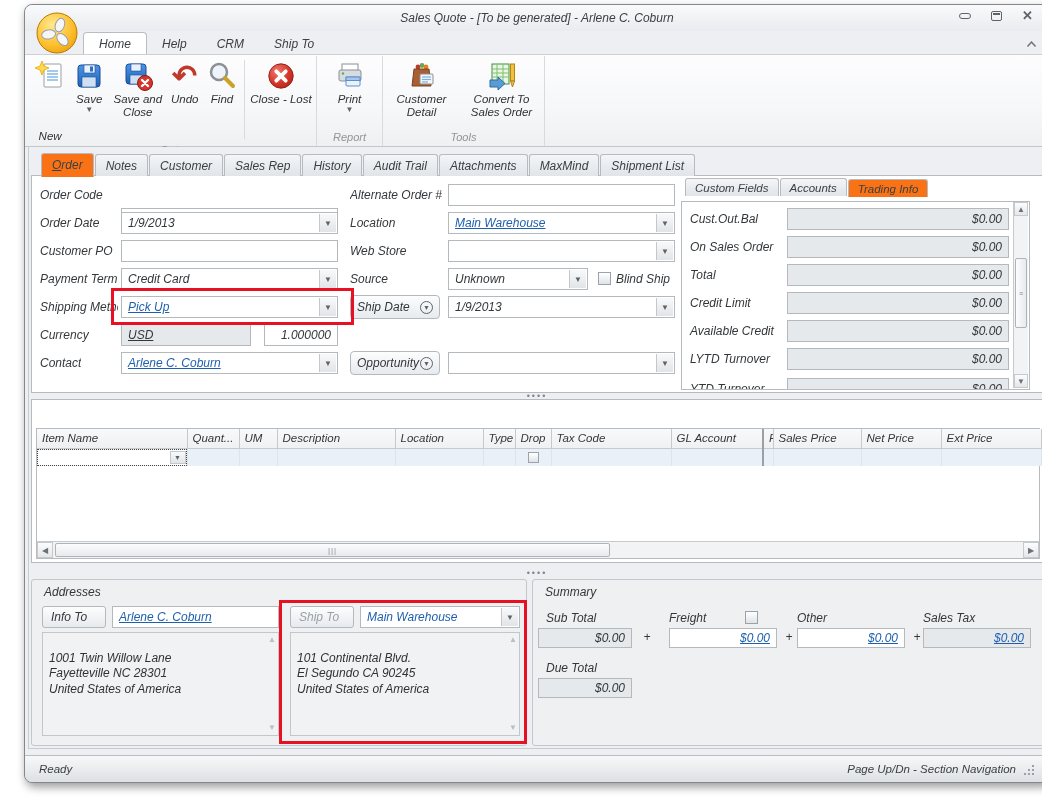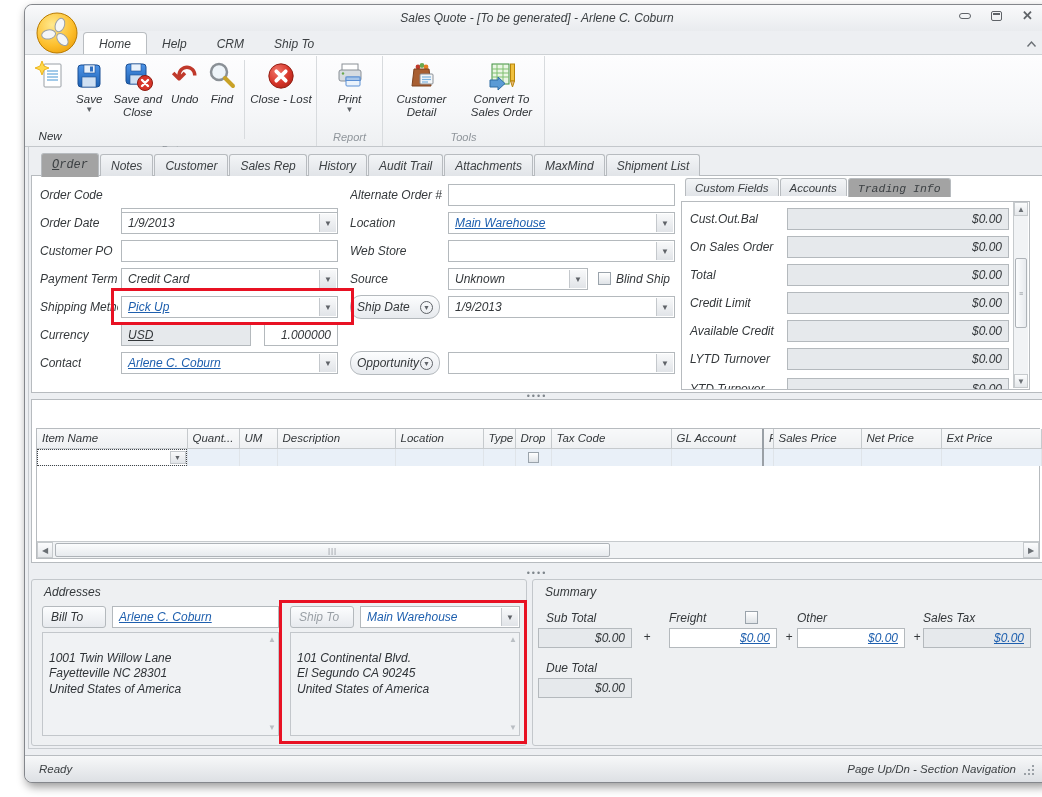--- a/index.html
+++ b/index.html
@@ -41,36 +41,36 @@
   .rgroup-label { text-align:center; color:#8f959b; font-size:11px; padding:1px 4px 3px; }
   .rsep { width:1px; background:#d8dbde; margin:4px 3px; }
   .dd-under { font-size:8px; color:#5f6368; font-style:normal; line-height:5px; }
   .undo-glyph { font-size:30px; line-height:30px; color:#c0392b; font-style:normal; font-weight:bold; }
 
   
   .client { position:absolute; left:3px; right:3px; top:142px; bottom:33px; background:#edeff2; border:1px solid #c8ccd0; border-top:none; }
 
   .tabstrip { display:flex; gap:1px; align-items:flex-end; }
   .tab { padding:4px 10px 3px; background:linear-gradient(#f3f5f7,#e1e4e8); border:1px solid #b7bbbf; border-bottom:none; border-radius:3px 3px 0 0; color:#3c4043; white-space:nowrap; cursor:default; }
-  .tab.active { background:#a3a3a3; padding-bottom:5px; margin-bottom:-1px; position:relative; z-index:3;font-family:Liberation Mono, monospace; }
+  .tab.active { background:#f97316; padding-bottom:5px; margin-bottom:-1px; position:relative; z-index:3; }
   .mnemonic::first-letter { text-decoration:underline; }
 
   .main-tabs { position:absolute; left:16px; top:148px; z-index:3; }
 
   .form-panel { position:absolute; left:6px; top:170px; width:1014px; height:218px; background:#fff; border:1px solid #b7bbbf; }
 
   .flabel { position:absolute; height:22px; line-height:22px; color:#34383b; white-space:nowrap; overflow:hidden; }
   .input { position:absolute; height:22px; background:#fff; border:1px solid #b4b9bd; display:flex; align-items:center; padding:0 6px; white-space:nowrap; overflow:hidden; }
   .input.ro { background:#e6e9ec; }
   .input.num { justify-content:flex-end; }
   .combo { padding-right:22px; }
   .ddbtn { position:absolute; right:1px; top:1px; bottom:1px; width:17px; background:linear-gradient(#f8f9fa,#e1e4e8); border-left:1px solid #c4c8cc; display:flex; align-items:center; justify-content:center; font-style:normal; font-size:8px; color:#5f6368; }
   .link { color:#1e5fae; text-decoration:underline; }
   .checkbox { width:13px; height:13px; border:1px solid #9aa3ab; background:linear-gradient(#fff,#dfe3e7); display:inline-block; }
-  .splitbtn { position:absolute; height:24px; border:1px solid #b4b9bd; border-radius:11px; background:linear-gradient(#fcfdfe,#e7eaee); display:flex; align-items:center; justify-content:space-between; padding:0 6px; }
+  .splitbtn { position:absolute; height:24px; border:1px solid #b4b9bd; border-radius:4px; background:linear-gradient(#fcfdfe,#e7eaee); display:flex; align-items:center; justify-content:space-between; padding:0 6px; }
   .circle-arrow { width:13px; height:13px; border:1px solid #5f6368; border-radius:50%; display:inline-flex; align-items:center; justify-content:center; font-style:normal; font-size:7px; color:#5f6368; }
 
   
   .tpanel { position:absolute; left:649px; top:2px; width:349px; height:212px; }
   .tpanel .tabstrip { position:absolute; left:4px; top:0; }
   .tpanel .tabstrip .tab { font-size:11.5px; padding:3px 9px 2px; }
   .tpanel-body { position:absolute; left:0; top:23px; right:0; bottom:0; background:#fff; border:1px solid #b7bbbf; overflow:hidden; }
   .trow-label { position:absolute; left:8px; width:96px; height:22px; line-height:22px; white-space:nowrap; }
   .tval { position:absolute; left:105px; width:222px; height:22px; background:#e6e9ec; border:1px solid #b4b9bd; display:flex; align-items:center; justify-content:flex-end; padding:0 6px; }
 
@@ -533,21 +533,21 @@
       </div>
     </div>
   </div>
 
   <div class="splitter-dots" style="top:565px;">••••</div>
 
   <div class="groupbox" style="left:6px;top:574px;width:496px;height:167px;">
     <span class="gtitle">Addresses</span>
 
     <div class="btn3d" style="left:10px;top:26px;width:64px;">
-        <span>Bill To</span>
+        <span>Info To</span>
       </div>
     <div class="input" style="left:80px;top:26px;width:167px;">
         <span class="link">Arlene C. Coburn</span>
       </div>
     <div class="addr" style="left:10px;top:52px;width:237px;height:104px;">
       <span>1001 Twin Willow Lane
 Fayetteville NC 28301
 United States of America</span>
       <span class="sarr up">▲</span>
       <span class="sarr down">▼</span>

